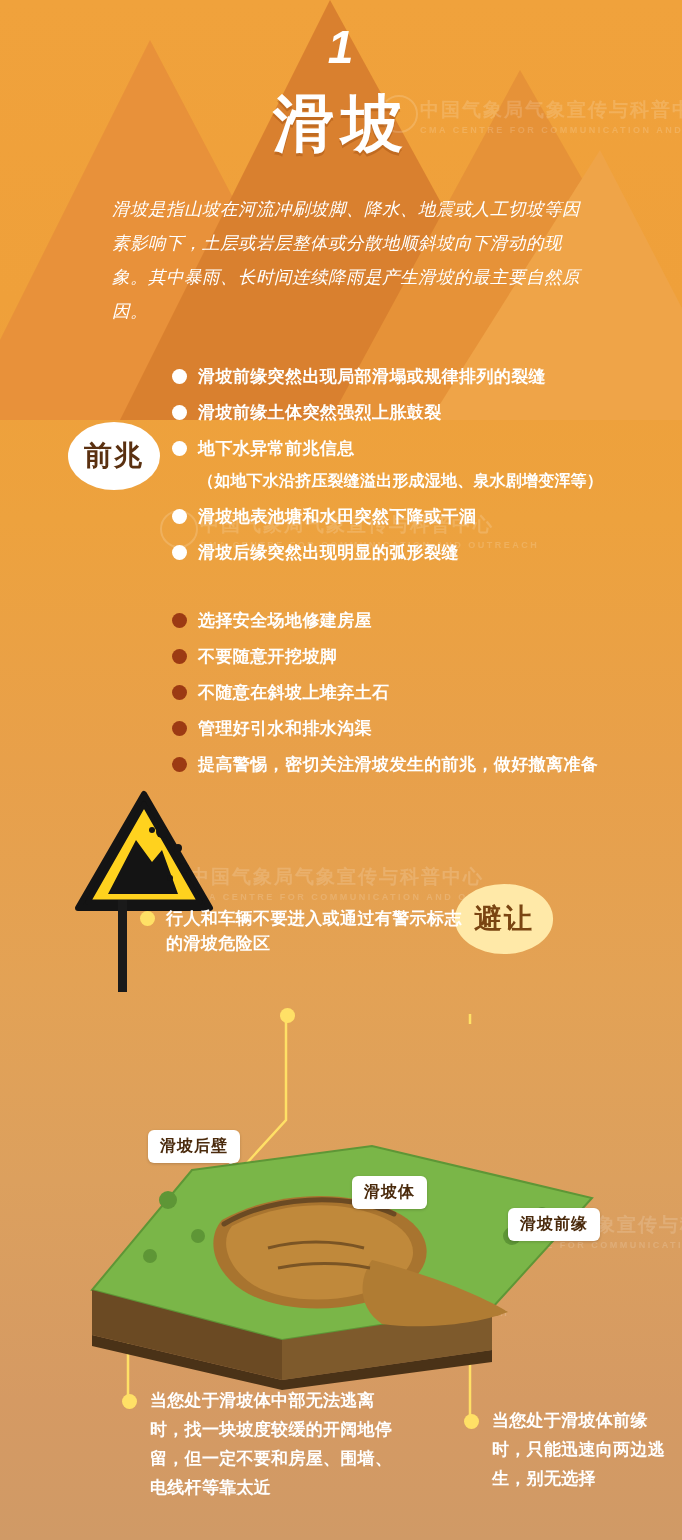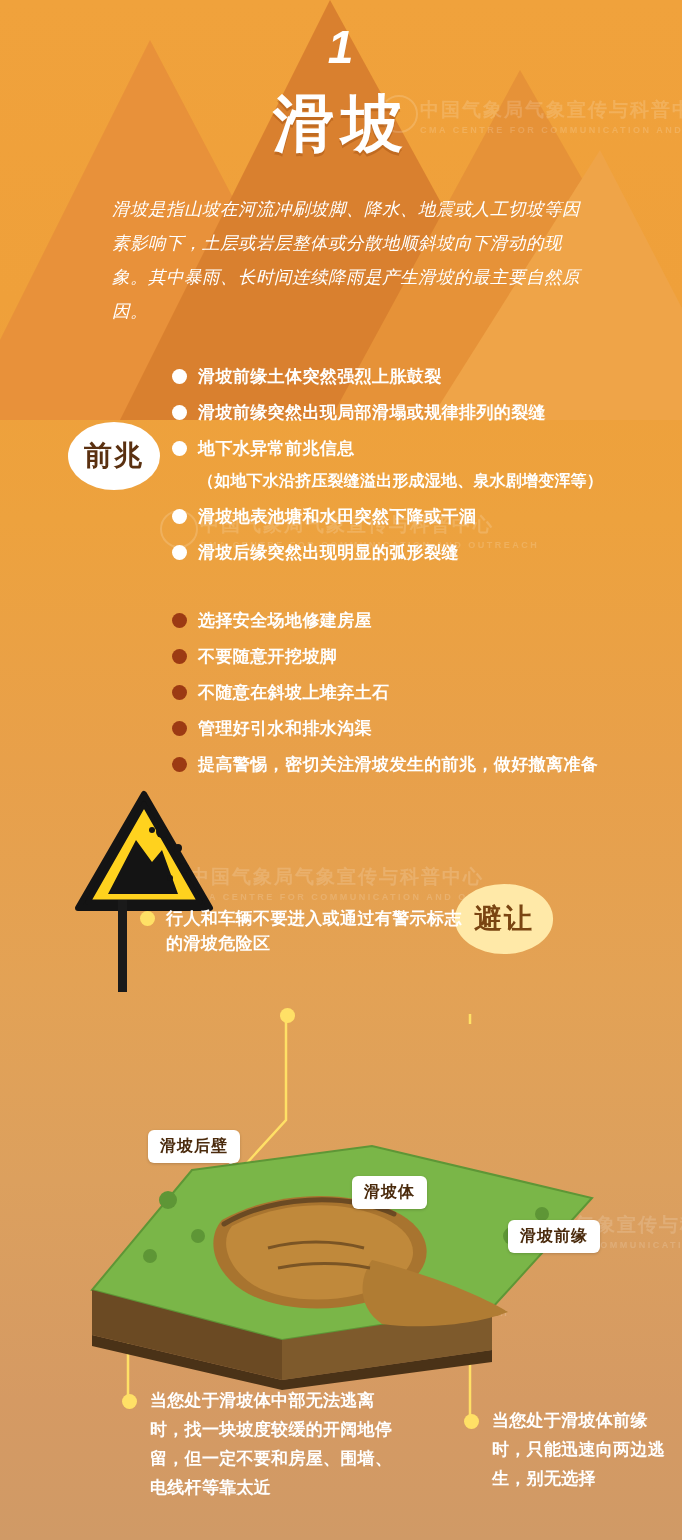--- a/index.html
+++ b/index.html
@@ -272,25 +272,25 @@
   </div>
 
   <div class="number">1</div>
   <div class="title">滑坡</div>
   <div class="intro">滑坡是指山坡在河流冲刷坡脚、降水、地震或人工切坡等因素影响下，土层或岩层整体或分散地顺斜坡向下滑动的现象。其中暴雨、长时间连续降雨是产生滑坡的最主要自然原因。</div>
 
   <div class="badge badge-omen">前兆</div>
   <div class="list list-omen">
     <div class="list-item">
       <span class="dot dot-white"></span>
+      <span class="li-text">滑坡前缘突然出现局部滑塌或规律排列的裂缝</span>
+    </div>
+    <div class="list-item">
+      <span class="dot dot-white"></span>
       <span class="li-text">滑坡前缘土体突然强烈上胀鼓裂</span>
-    </div>
-    <div class="list-item">
-      <span class="dot dot-white"></span>
-      <span class="li-text">滑坡前缘突然出现局部滑塌或规律排列的裂缝</span>
     </div>
     <div class="list-item">
       <span class="dot dot-white"></span>
       <span class="li-text">地下水异常前兆信息</span>
     </div>
     <div class="li-sub">（如地下水沿挤压裂缝溢出形成湿地、泉水剧增变浑等）</div>
     <div class="list-item">
       <span class="dot dot-white"></span>
       <span class="li-text">滑坡地表池塘和水田突然下降或干涸</span>
     </div>
@@ -381,21 +381,21 @@
 
       <circle cx="96" cy="60" r="9" fill="#5E9636"></circle>
       <circle cx="126" cy="96" r="7" fill="#5E9636"></circle>
       <circle cx="440" cy="96" r="9" fill="#5E9636"></circle>
       <circle cx="470" cy="74" r="7" fill="#5E9636"></circle>
       <circle cx="78" cy="116" r="7" fill="#5E9636"></circle>
     </svg>
 
     <div class="tag" style="left:148px; top:150px;">滑坡后壁</div>
     <div class="tag" style="left:352px; top:196px;">滑坡体</div>
-    <div class="tag" style="left:508px; top:240px;">滑坡前缘</div>
+    <div class="tag" style="left:508px; top:228px;">滑坡前缘</div>
 
     <div class="note-dot" style="left:280px; top:28px;"></div>
 
     <div class="note-dot" style="left:122px; top:414px;"></div>
     <div class="note" style="left:150px; top:406px; width:250px;">当您处于滑坡体中部无法逃离时，找一块坡度较缓的开阔地停留，但一定不要和房屋、围墙、电线杆等靠太近</div>
 
     <div class="note-dot" style="left:464px; top:434px;"></div>
     <div class="note" style="left:492px; top:426px; width:176px;">当您处于滑坡体前缘时，只能迅速向两边逃生，别无选择</div>
   </div>
 

